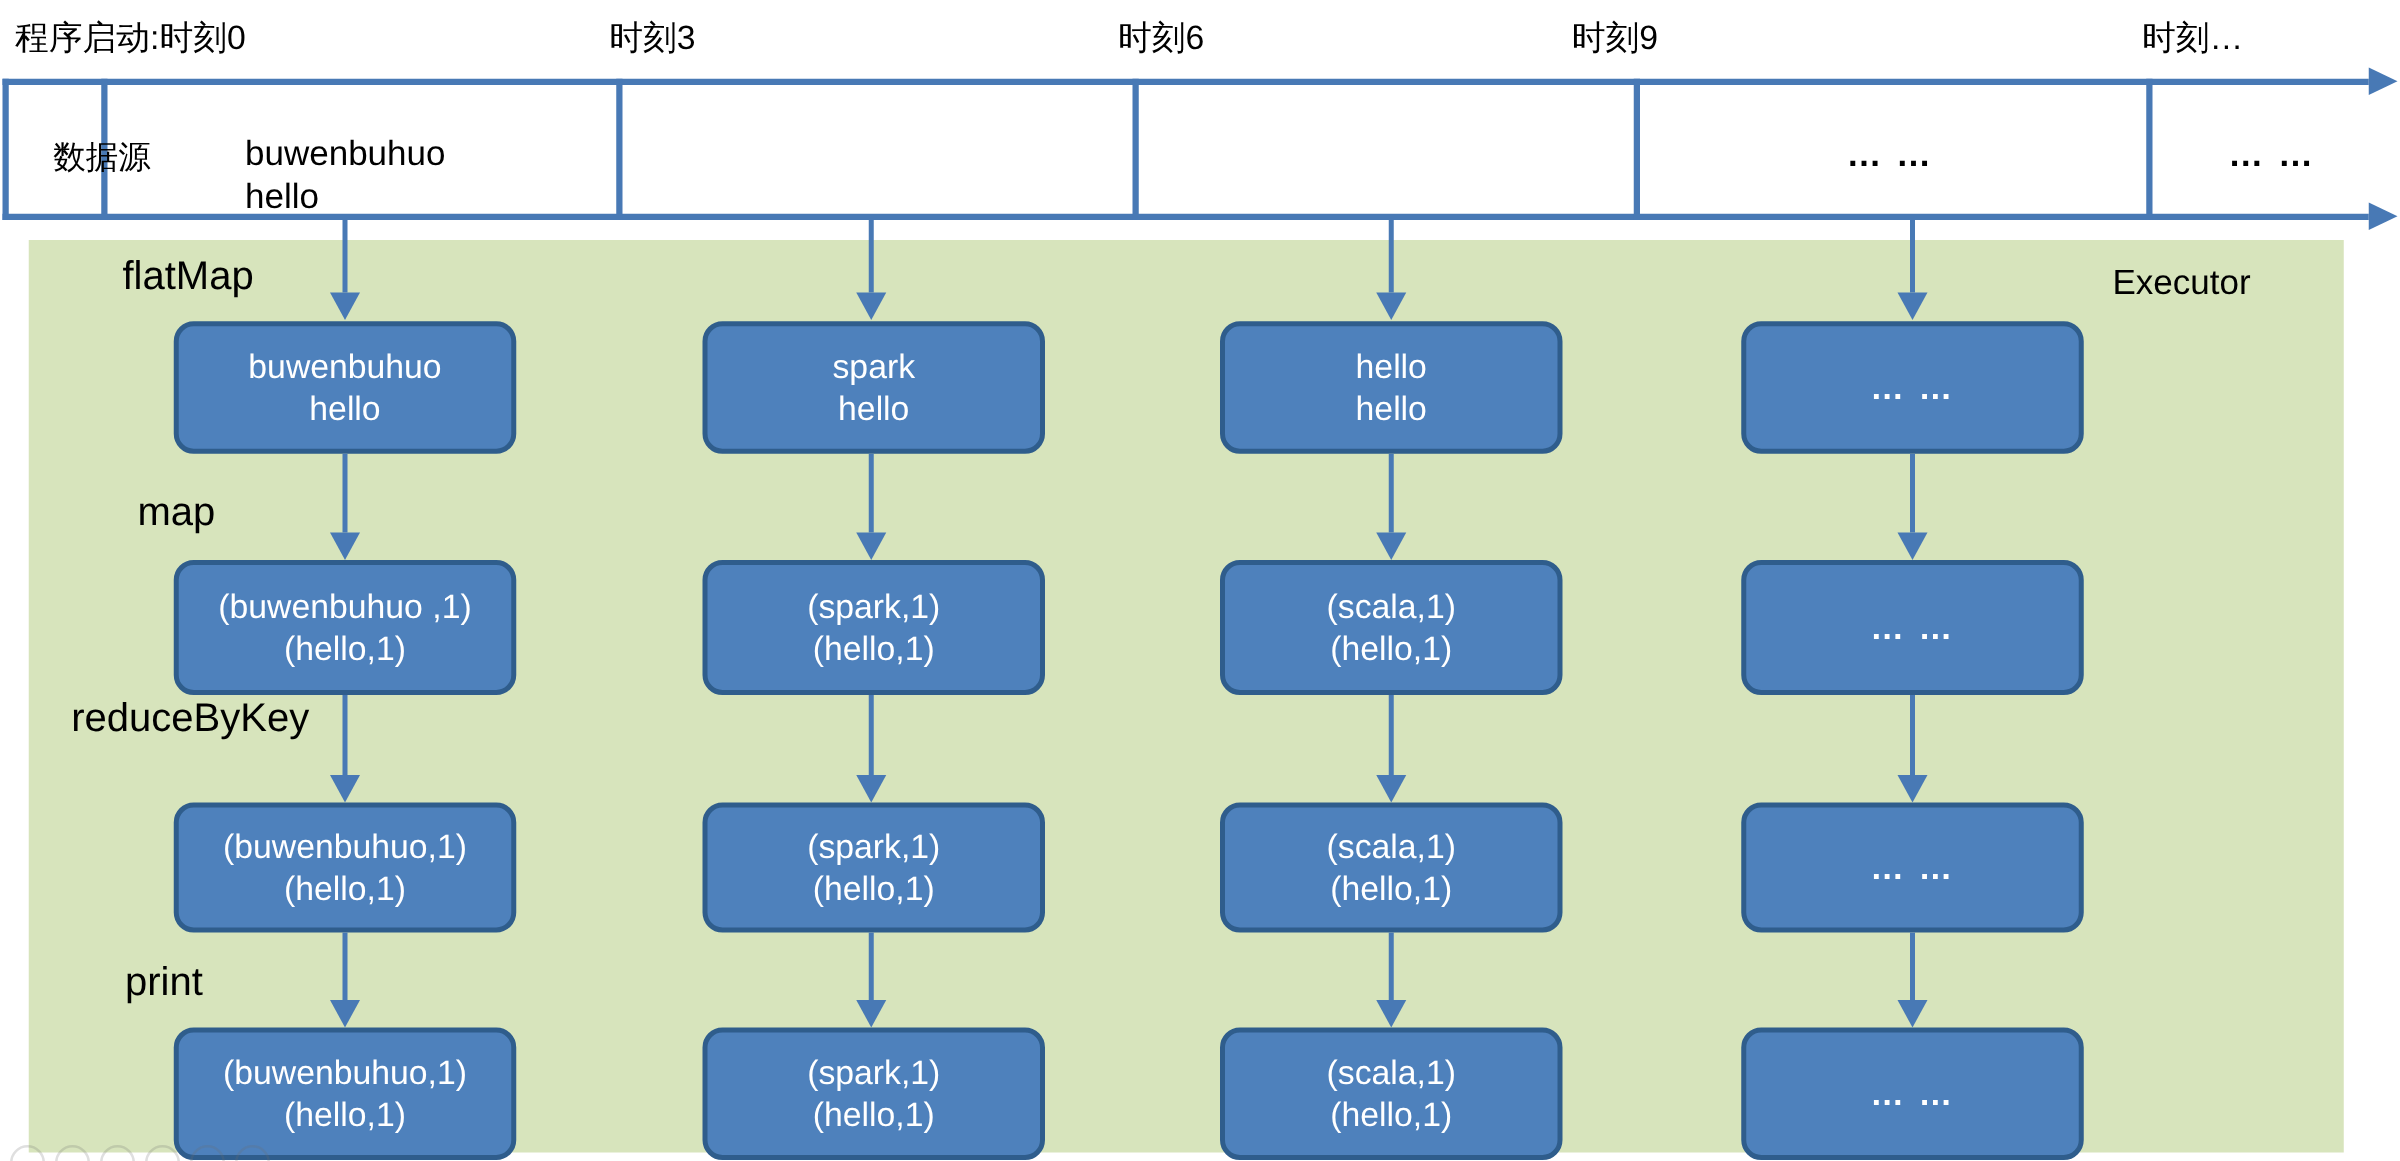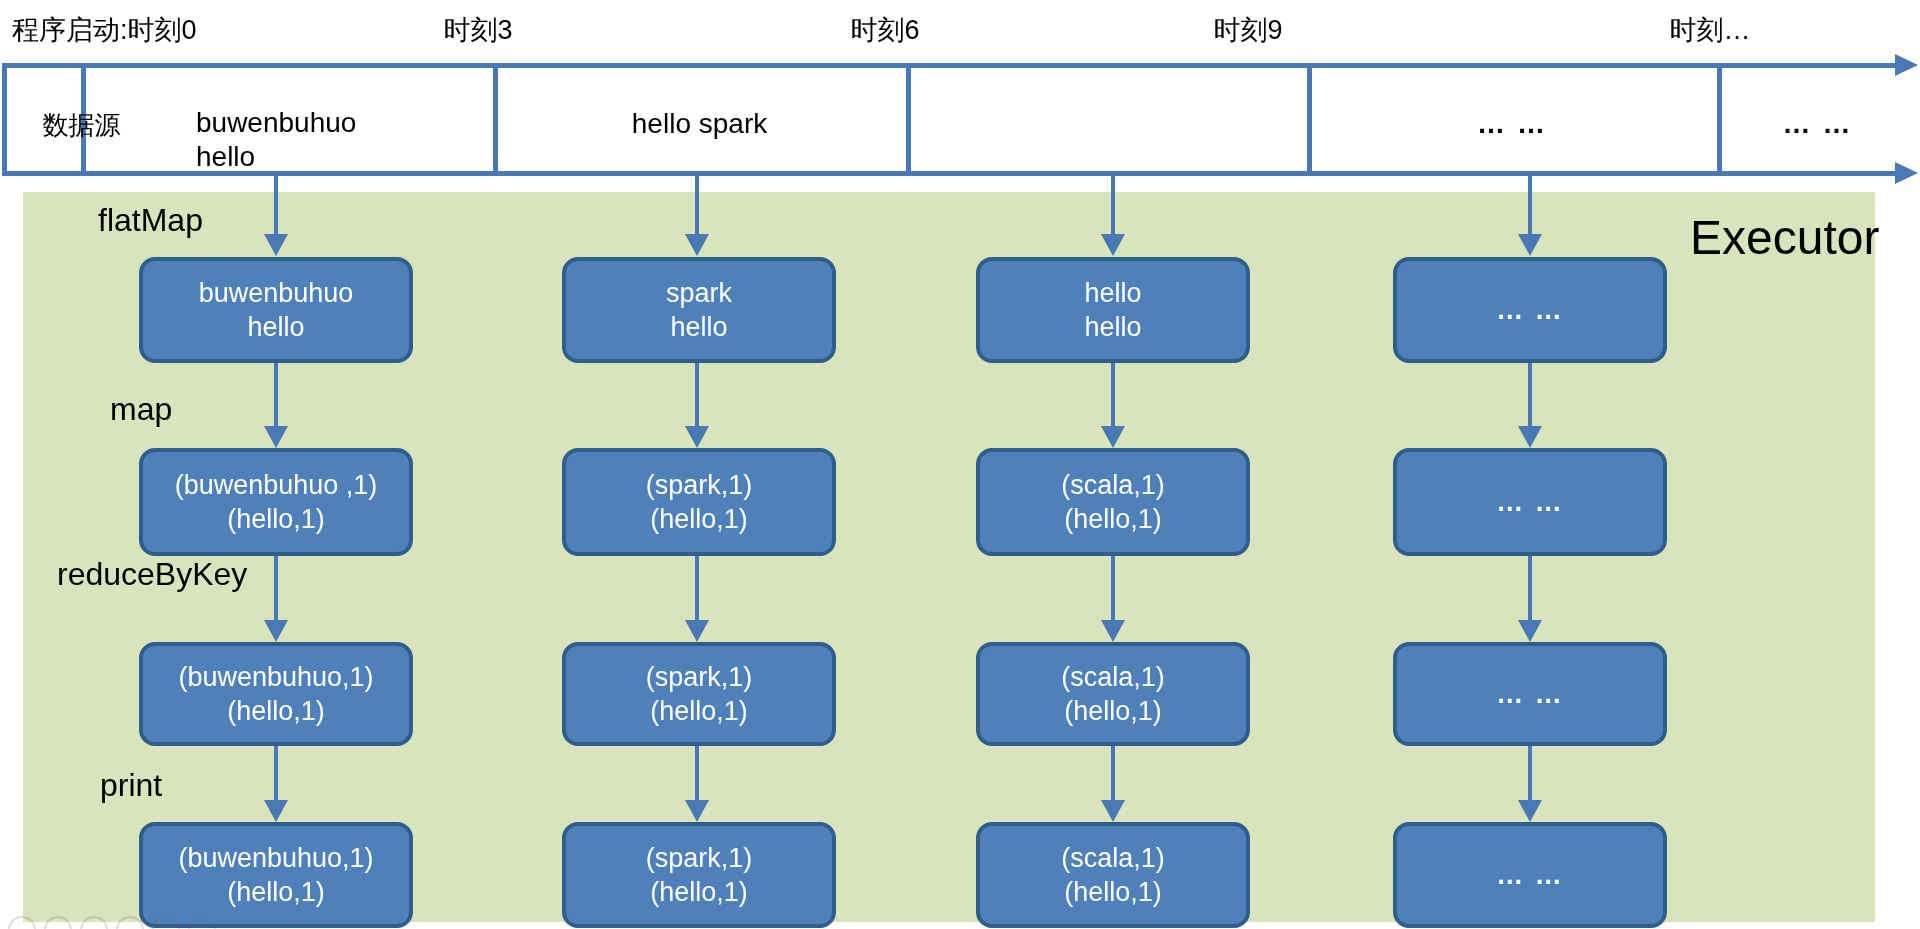--- a/index.html
+++ b/index.html
@@ -4,32 +4,32 @@
 <style>
   html,body{margin:0;padding:0;background:#ffffff;}
   #canvas{
     position:relative;width:1920px;height:929px;overflow:hidden;
     background:#ffffff;
     font-family:"Liberation Sans","DejaVu Sans",sans-serif;
     color:#000;
   }
   
   .tl-label{position:absolute;top:12px;font-size:27px;color:#000;white-space:nowrap;}
-  .tl-label.centered{transform:translateX(-50%);}
+  .tl-label.centered{transform:translateX(-50%);margin-left:44px;}
   .hline{position:absolute;height:5px;background:#4879B5;}
   .harrow-tip{position:absolute;width:0;height:0;border-top:11px solid transparent;border-bottom:11px solid transparent;border-left:23px solid #4879B5;}
   .vsep{position:absolute;width:5px;background:#4879B5;top:63px;height:113px;}
   .src-label{position:absolute;left:2px;width:79px;top:108px;text-align:center;font-size:26px;margin-left:40px;}
   .cell-text{position:absolute;top:108px;text-align:center;font-size:28px;white-space:nowrap;}
   .cell-text.dots{font-weight:bold;letter-spacing:2px;}
   .cell-text.two-line{text-align:left;top:106px;line-height:34px;}
   .cell-text.two-line span{display:block;}
   
   #executor-area{position:absolute;left:23px;top:192px;width:1852px;height:730px;background:#D7E4BC;}
-  #executor-title{position:absolute;left:1690px;top:210px;font-size:48px;color:#000;}
+  #executor-title{position:absolute;left:1690px;top:210px;font-size:28px;color:#000;}
   .op-label{position:absolute;font-size:32px;color:#000;white-space:nowrap;}
   
   .node{
     position:absolute;width:274px;box-sizing:border-box;
     background:#4E81BC;border:4px solid #2F5D8C;border-radius:16px;
     display:flex;flex-direction:column;justify-content:center;align-items:center;
     color:#fff;font-size:27px;line-height:34px;text-align:center;
   }
   .node span{display:block;white-space:nowrap;}
   .node .dotline{font-weight:bold;letter-spacing:2px;}
@@ -67,21 +67,20 @@
   <div class="vsep" style="left:906px;"></div>
   <div class="vsep" style="left:1307px;"></div>
   <div class="vsep" style="left:1717px;"></div>
 
   <div class="src-label">数据源</div>
 
   <div class="cell-text two-line" style="left:196px;">
     <span>buwenbuhuo</span>
     <span>hello</span>
   </div>
-  <div class="cell-text" style="left:493px;width:413px;">hello spark</div>
   <div class="cell-text dots" style="left:1307px;width:410px;">… …</div>
   <div class="cell-text dots" style="left:1717px;width:201px;">… …</div>
 
   <div id="executor-area"></div>
   <div id="executor-title">Executor</div>
 
   <div class="op-label" style="left:98px;top:202px;">flatMap</div>
   <div class="op-label" style="left:110px;top:391px;">map</div>
   <div class="op-label" style="left:57px;top:556px;">reduceByKey</div>
   <div class="op-label" style="left:100px;top:767px;">print</div>

